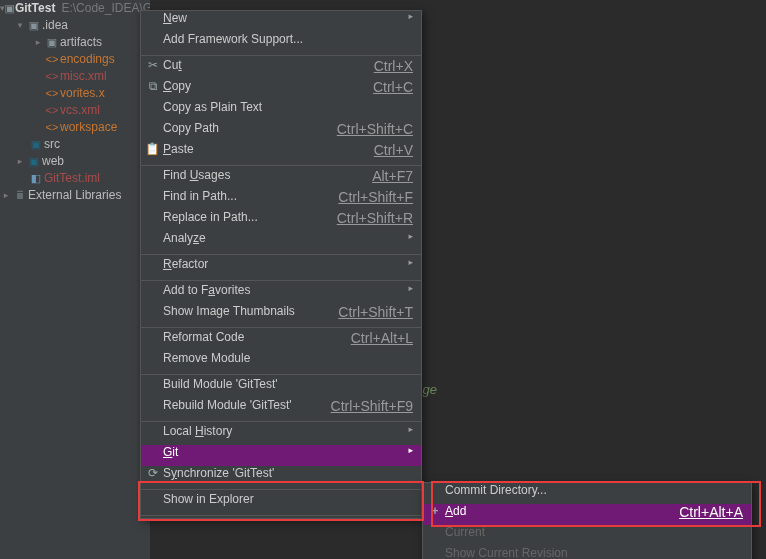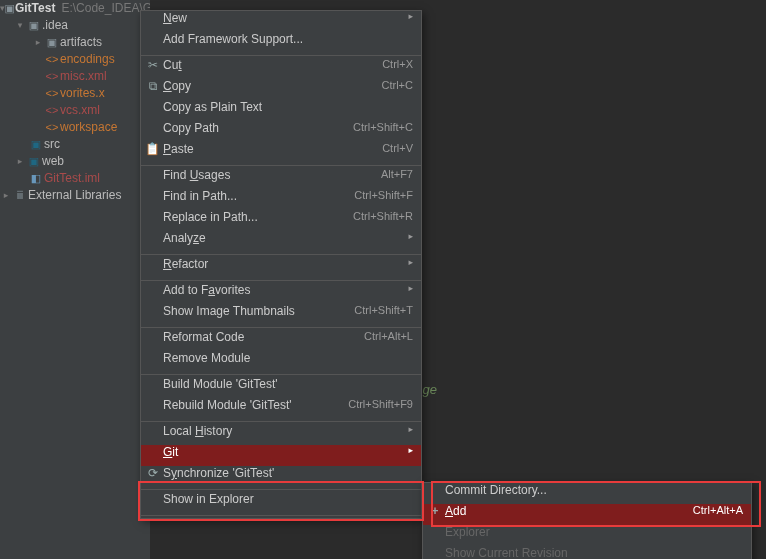--- a/index.html
+++ b/index.html
@@ -27,25 +27,25 @@
   .attr  { color: #bababa; }
   .val   { color: #6a8759; font-style: italic; }
   .txt   { color: #a9b7c6; }
   .lt    { color: #cc7832; }
 
   
   .menu { position: absolute; left: 140px; top: 10px; width: 282px; background: #3c3f41; border: 1px solid #555; box-shadow: 2px 3px 8px rgba(0,0,0,.5); z-index: 20; }
   .mi { display: flex; height: 21px; color: #ccc; padding: 0 8px 0 2px; }
   .mi .mic { width: 20px; text-align: center; color: #9aa; font-size: 12px; }
   .mi .mlbl { flex: 1; }
-  .mi .msh  { color: #999; font-size: 11px; }
+  .mi .msh  { color: #999; font-size: 14px; text-decoration: underline; }
   .mi .arr  { width: 10px; color: #999; font-size: 9px; text-align: right; }
   .mi u { text-decoration: underline; }
   .msep { height: 1px; background: #555; margin: 2px 0; }
-  .mi.sel { background: #7f1d1d; color: #fff; }
+  .mi.sel { background: #701a75; color: #fff; }
   .mi.sel .msh, .mi.sel .arr { color: #fff; }
 
   .highlight-red { position: absolute; border: 2px solid #e83b3b; pointer-events: none; z-index: 40; }
   .hl1 { left: 138px; top: 481px; width: 286px; height: 40px; }
   .hl2 { left: 431px; top: 481px; width: 330px; height: 46px; }
 
   
   .submenu { position: absolute; left: 422px; top: 482px; width: 330px; background: #3c3f41; border: 1px solid #555; box-shadow: 2px 3px 8px rgba(0,0,0,.5); z-index: 30; }
   .submenu .mi.dim { color: #666; }
   .plus { color: #499c54; font-weight: bold; }
@@ -255,21 +255,21 @@
       <span class="mic"></span>
       <span class="mlbl">Commit Directory...</span>
     </div>
   <div class="mi sel">
       <span class="mic plus">+</span>
       <span class="mlbl"><u>A</u>dd</span>
       <span class="msh">Ctrl+Alt+A</span>
     </div>
   <div class="mi dim">
       <span class="mic"></span>
-      <span class="mlbl">Explorer</span>
+      <span class="mlbl">Current</span>
     </div>
   <div class="mi dim">
       <span class="mic"></span>
       <span class="mlbl">Show Current Revision</span>
     </div>
 </div>
 
 <div class="highlight-red hl1"></div>
 <div class="highlight-red hl2"></div>
 

